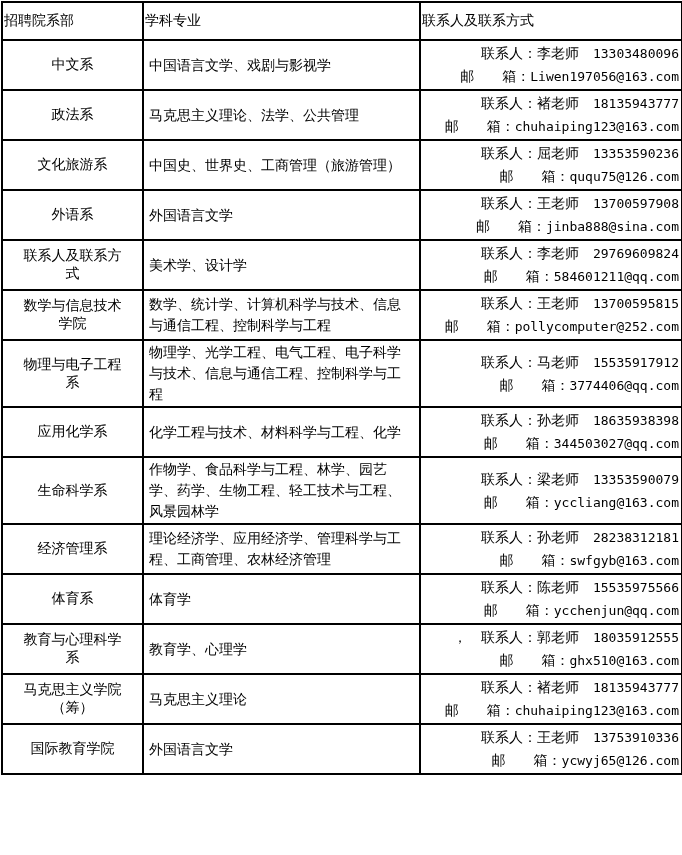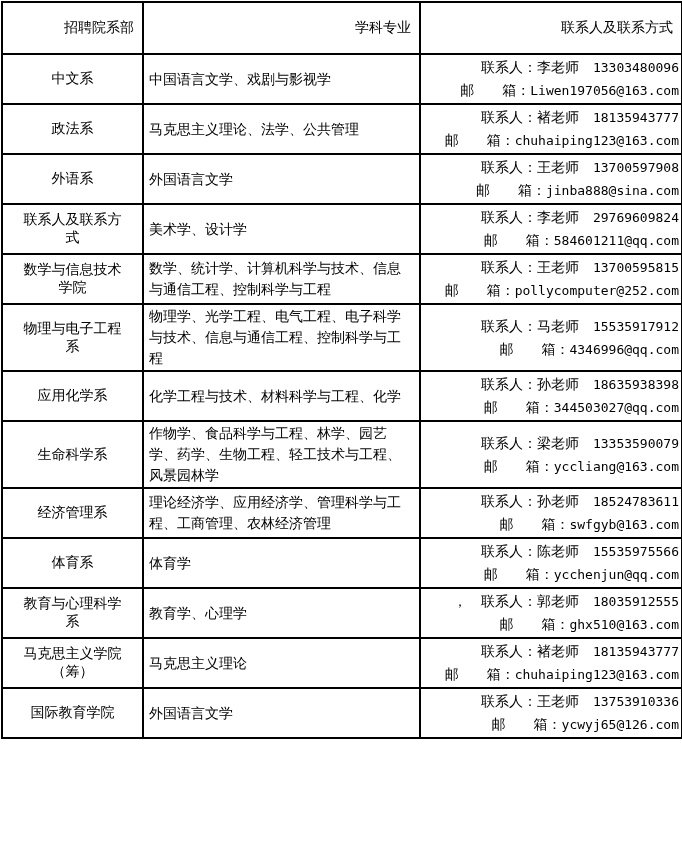--- a/index.html
+++ b/index.html
@@ -23,22 +23,22 @@
   col.c3col { width: 262px; }
   th, td {
     border: 2px solid #000000;
     font-weight: normal;
     font-size: 14px;
     vertical-align: middle;
     overflow: hidden;
   }
   th {
     height: 34px;
-    text-align: right;
-    padding: 8px;
+    text-align: left;
+    padding: 1px;
   }
   td {
     height: 46px;
   }
   td.c1 {
     text-align: center;
     padding: 0 18px;
   }
   td.c2 {
     text-align: left;
@@ -96,20 +96,32 @@
     </td>
     <td class="c2">
       <span>马克思主义理论、法学、公共管理</span>
     </td>
     <td class="c3">
       <div class="line"><span>联系人：</span><span>褚老师</span><span>　</span><span class="mono">18135943777</span></div>
       <div class="line"><span>邮　　箱：</span><span class="mono">chuhaiping123@163.com</span></div>
     </td>
   </tr>
 
+  <tr>
+    <td class="c1">
+      <span>文化旅游系</span>
+    </td>
+    <td class="c2">
+      <span>中国史、世界史、工商管理（旅游管理）</span>
+    </td>
+    <td class="c3">
+      <div class="line"><span>联系人：</span><span>屈老师</span><span>　</span><span class="mono">13353590236</span></div>
+      <div class="line"><span>邮　　箱：</span><span class="mono">ququ75@126.com</span></div>
+    </td>
+  </tr>
 
   <tr>
     <td class="c1">
       <span>外语系</span>
     </td>
     <td class="c2">
       <span>外国语言文学</span>
     </td>
     <td class="c3">
       <div class="line"><span>联系人：</span><span>王老师</span><span>　</span><span class="mono">13700597908</span></div>
@@ -146,21 +158,21 @@
 
   <tr>
     <td class="c1">
       <span>物理与电子工程系</span>
     </td>
     <td class="c2">
       <span>物理学、光学工程、电气工程、电子科学与技术、信息与通信工程、控制科学与工程</span>
     </td>
     <td class="c3">
       <div class="line"><span>联系人：</span><span>马老师</span><span>　</span><span class="mono">15535917912</span></div>
-      <div class="line"><span>邮　　箱：</span><span class="mono">4346996@qq.com</span></div>
+      <div class="line"><span>邮　　箱：</span><span class="mono">3774406@qq.com</span></div>
     </td>
   </tr>
 
   <tr>
     <td class="c1">
       <span>应用化学系</span>
     </td>
     <td class="c2">
       <span>化学工程与技术、材料科学与工程、化学</span>
     </td>
@@ -185,21 +197,21 @@
 
 
   <tr>
     <td class="c1">
       <span>经济管理系</span>
     </td>
     <td class="c2">
       <span>理论经济学、应用经济学、管理科学与工程、工商管理、农林经济管理</span>
     </td>
     <td class="c3">
-      <div class="line"><span>联系人：</span><span>孙老师</span><span>　</span><span class="mono">18524783611</span></div>
+      <div class="line"><span>联系人：</span><span>孙老师</span><span>　</span><span class="mono">28238312181</span></div>
       <div class="line"><span>邮　　箱：</span><span class="mono">swfgyb@163.com</span></div>
     </td>
   </tr>
 
   <tr>
     <td class="c1">
       <span>体育系</span>
     </td>
     <td class="c2">
       <span>体育学</span>

